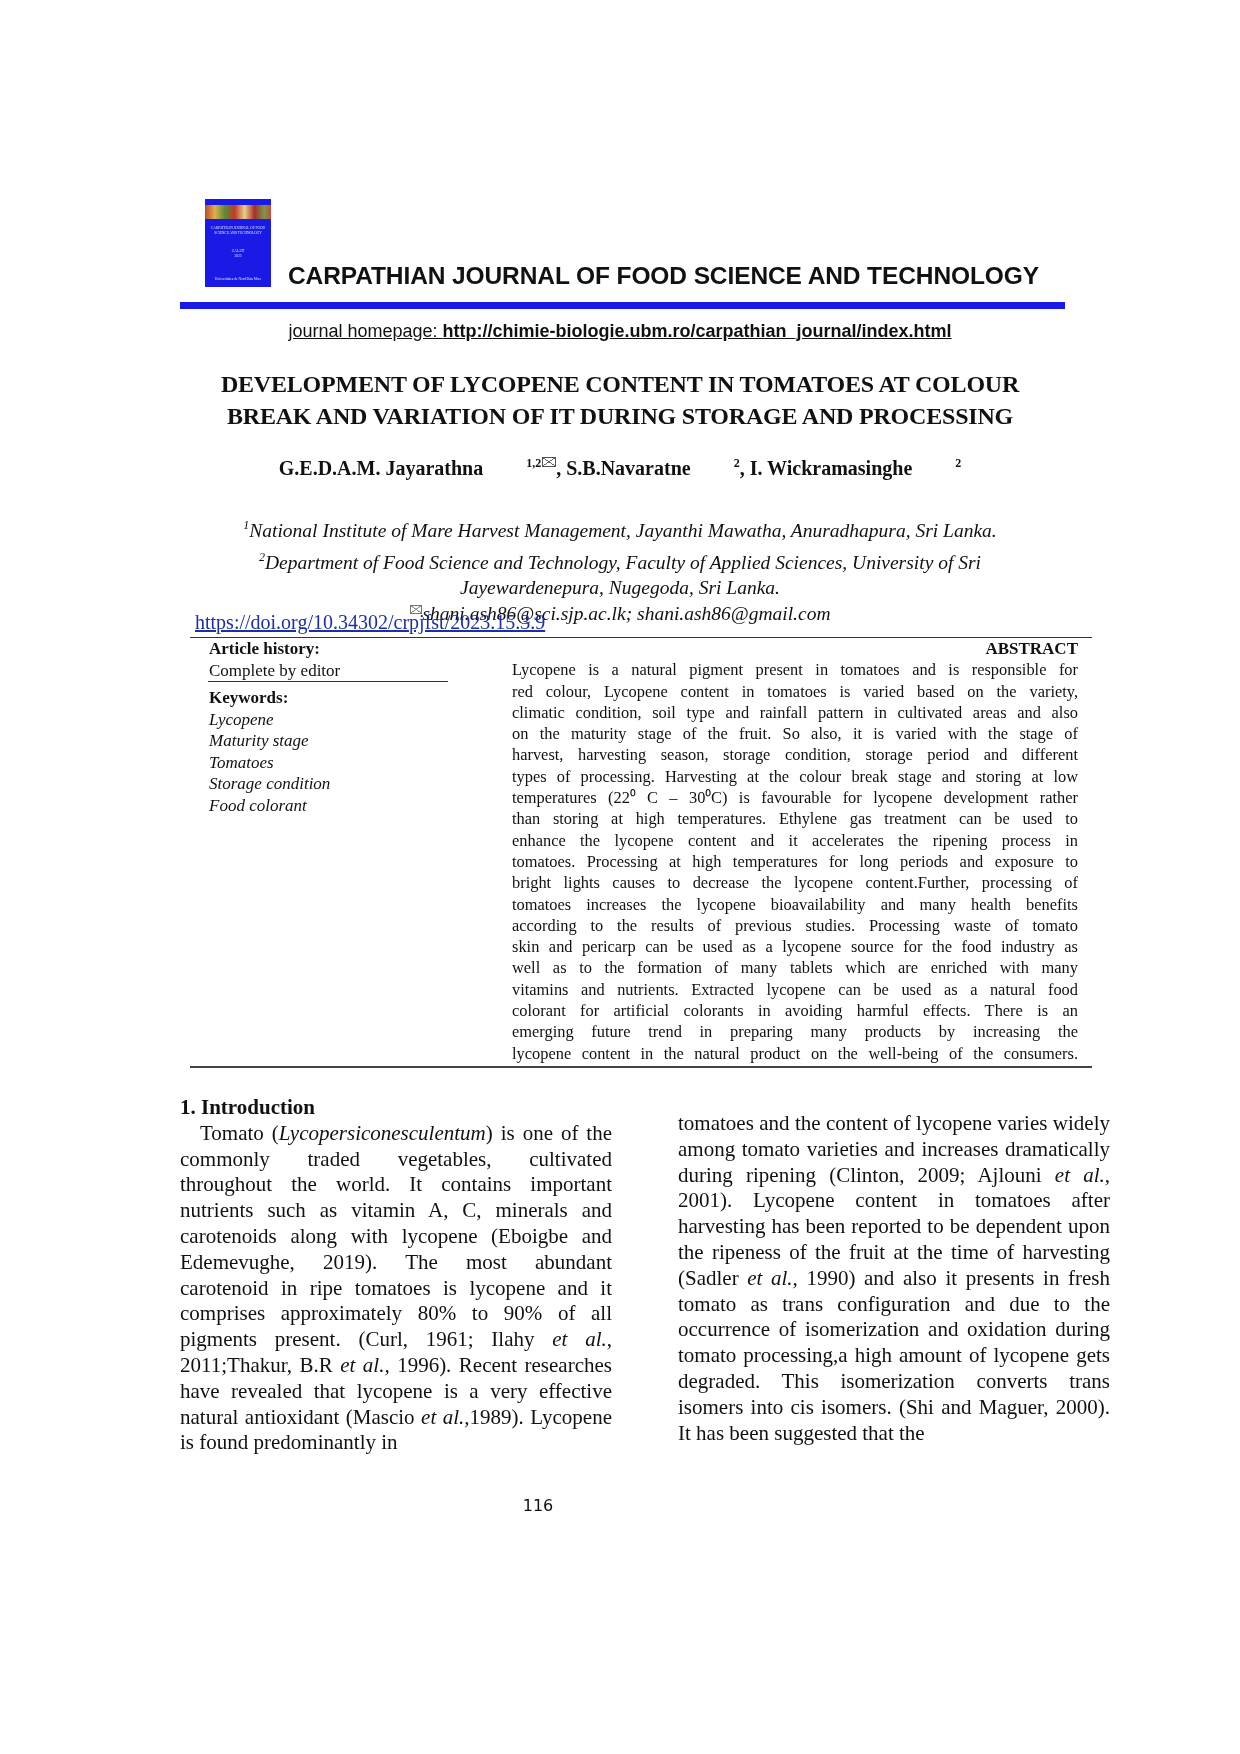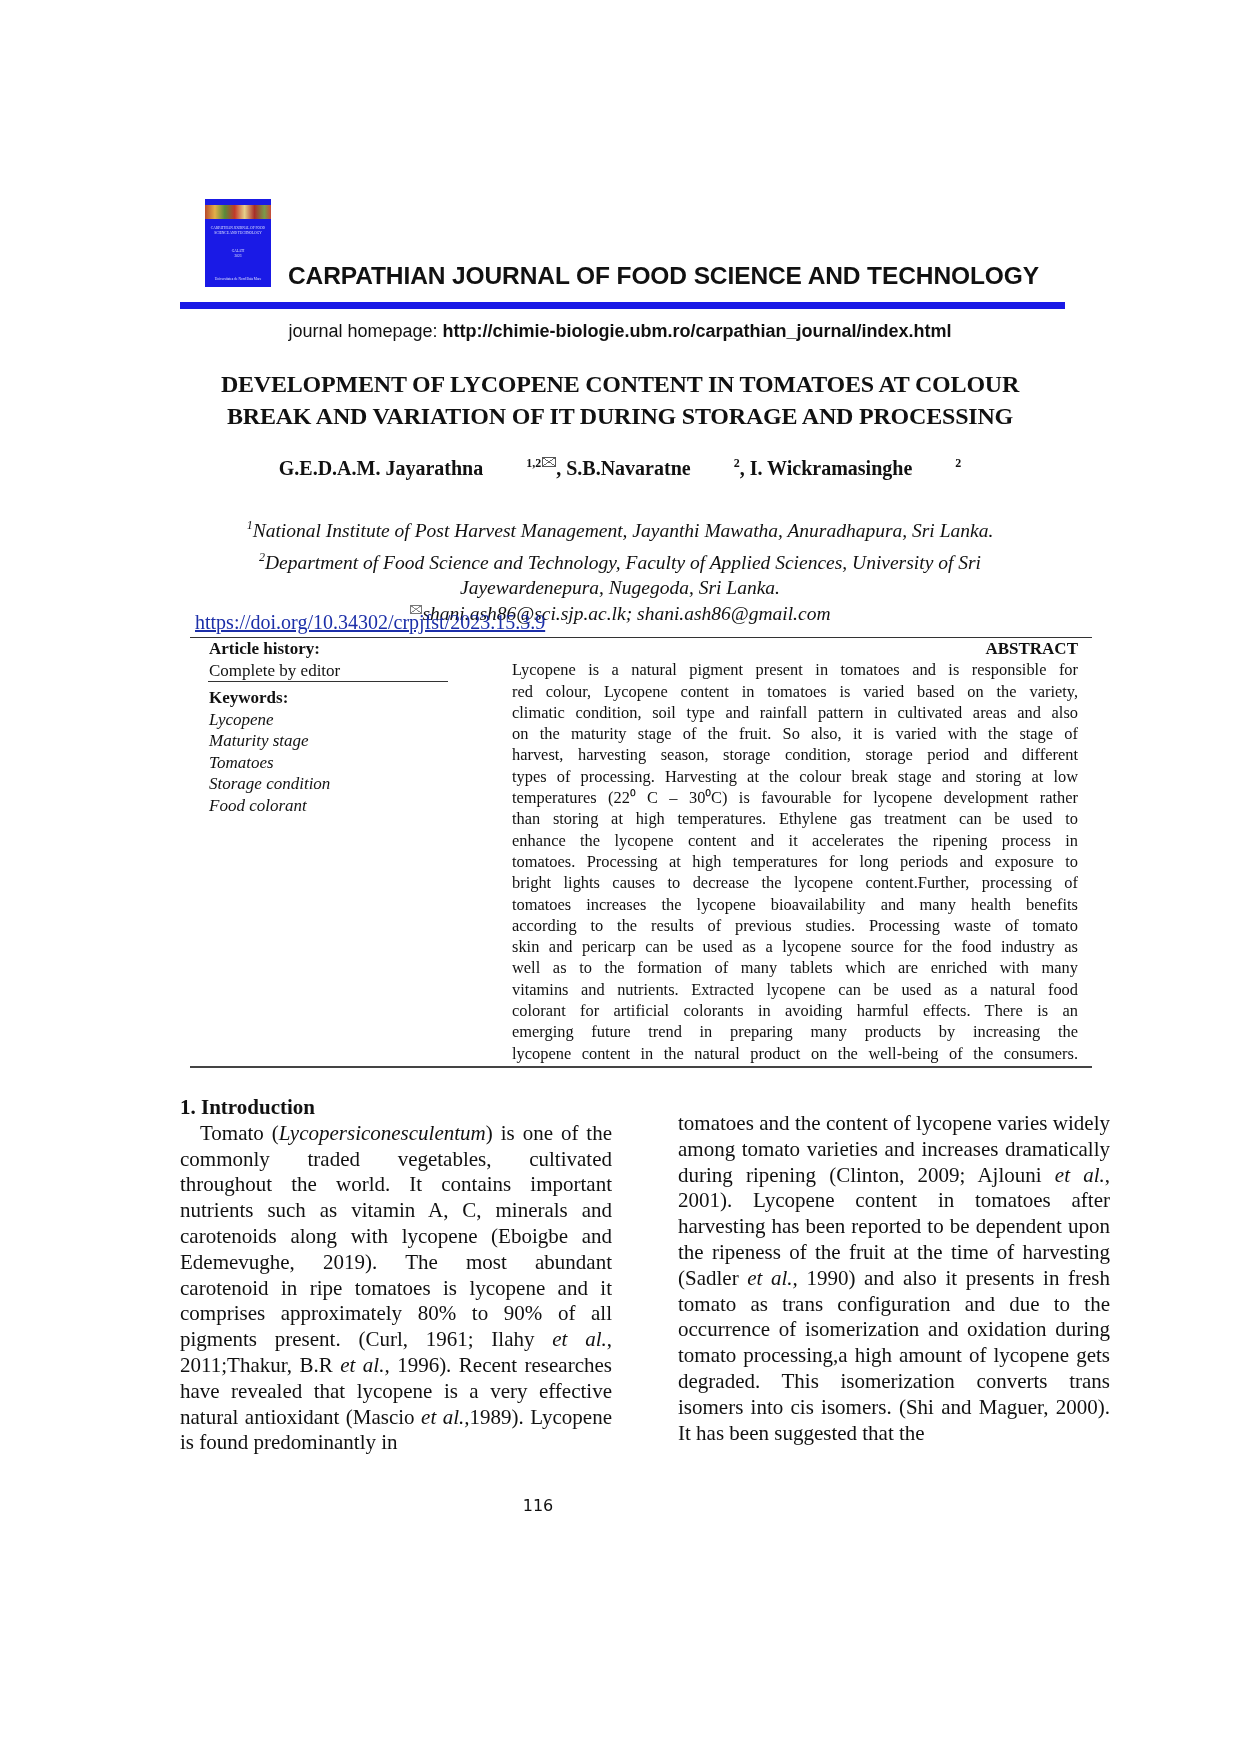--- a/index.html
+++ b/index.html
@@ -6,21 +6,21 @@
   body { width: 1240px; height: 1754px; position: relative; overflow: hidden; color: #111; font-family: "Liberation Serif", serif; }
   .abs { position: absolute; }
 
   
   #logo { left: 205px; top: 199px; width: 66px; height: 88px; background: #1a1ae6; overflow: hidden; }
   #logo .strip { position: absolute; left: 0; top: 6px; width: 66px; height: 14px;
     background: linear-gradient(90deg,#b84a2a 0%,#e2b04a 15%,#5a8a3a 30%,#c23a2a 45%,#e6d08a 60%,#a8302a 75%,#7a9a4a 90%,#c84a3a 100%); }
   #logo .ltxt { position: absolute; left: 3px; width: 60px; text-align: center; color: #dfe4ff; font-family: "Liberation Serif", serif; font-size: 3.5px; line-height: 4px; }
   #journal-title { left: 272px; top: 262px; font-family: "Liberation Sans", sans-serif; font-weight: bold; font-size: 24.5px; letter-spacing: -0.1px; white-space: nowrap; color: #111; padding-left: 16px; }
   #blue-rule { left: 180px; top: 302px; width: 885px; height: 7px; background: #1a1ae6; }
-  #homepage { left: 0; width: 1240px; top: 321px; text-align: center; font-family: "Liberation Sans", sans-serif; font-size: 18px; white-space: nowrap; }
+  #homepage { left: 0; width: 1240px; top: 321px; text-align: center; font-family: "Liberation Sans", sans-serif; font-size: 18px; white-space: nowrap; text-decoration: underline; }
   #homepage .url { font-weight: bold; }
 
   
   #title { left: 150px; width: 940px; top: 368px; text-align: center; font-family: "Liberation Serif", serif; font-weight: bold; font-size: 24px; line-height: 32px; letter-spacing: -0.2px; }
   #authors { left: 0; width: 1240px; top: 456px; text-align: center; font-weight: bold; font-size: 20px; white-space: nowrap; }
   #authors sup { font-size: 12px; margin-left: 43px; }
   .mail-icon { display: inline-block; width: 14px; height: 10px; border: 1px solid #555; position: relative; vertical-align: 8px; margin-left: 1px; box-sizing: border-box; }
   .mail-icon::before, .mail-icon::after { content: ""; position: absolute; left: 0; top: 0; width: 12px; height: 8px;
     background: linear-gradient(to top right, transparent 48%, #666 49%, #666 53%, transparent 54%), linear-gradient(to top left, transparent 48%, #666 49%, #666 53%, transparent 54%); }
 
@@ -72,21 +72,21 @@
 
 <div id="title" class="abs">
   <div>DEVELOPMENT OF LYCOPENE CONTENT IN TOMATOES AT COLOUR</div>
   <div>BREAK AND VARIATION OF IT DURING STORAGE AND PROCESSING</div>
 </div>
 <div id="authors" class="abs">
   <span>G.E.D.A.M. Jayarathna</span><sup>1,2</sup><span class="mail-icon"></span><span>, </span><span>S.B.Navaratne</span><sup>2</sup><span>, </span><span>I. Wickramasinghe</span><sup>2</sup>
 </div>
 
 <div id="affil" class="abs">
-  <div><sup>1</sup><span>National Institute of Post Harvest Management, Jayanthi Mawatha, Anuradhapura, Sri Lanka.</span></div>
+  <div><sup>1</sup><span>National Institute of Mare Harvest Management, Jayanthi Mawatha, Anuradhapura, Sri Lanka.</span></div>
   <div style="padding:0 40px"><sup>2</sup><span>Department of Food Science and Technology, Faculty of Applied Sciences, University of Sri Jayewardenepura, Nugegoda, Sri Lanka.</span></div>
   <div><span class="small-mail"></span><span>shani.ash86@sci.sjp.ac.lk; shani.ash86@gmail.com</span></div>
 </div>
 <div id="doi" class="abs">https://doi.org/10.34302/crpjfst/2023.15.3.9</div>
 
 <div id="rule-top" class="abs"></div>
 <div id="sidebar" class="abs">
   <div class="h">Article history:</div>
   <div>Complete by editor</div>
   <div class="kw-h">Keywords:</div>

